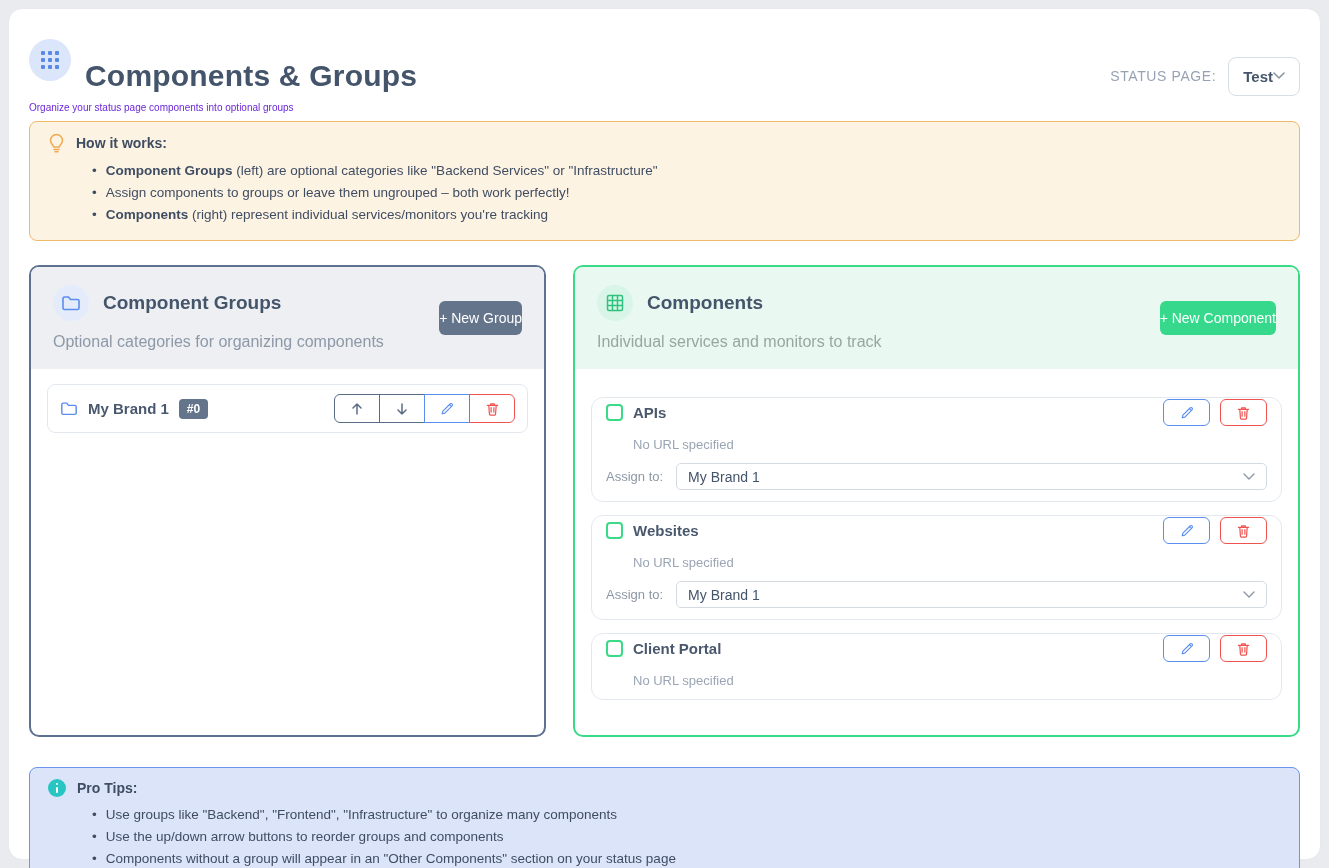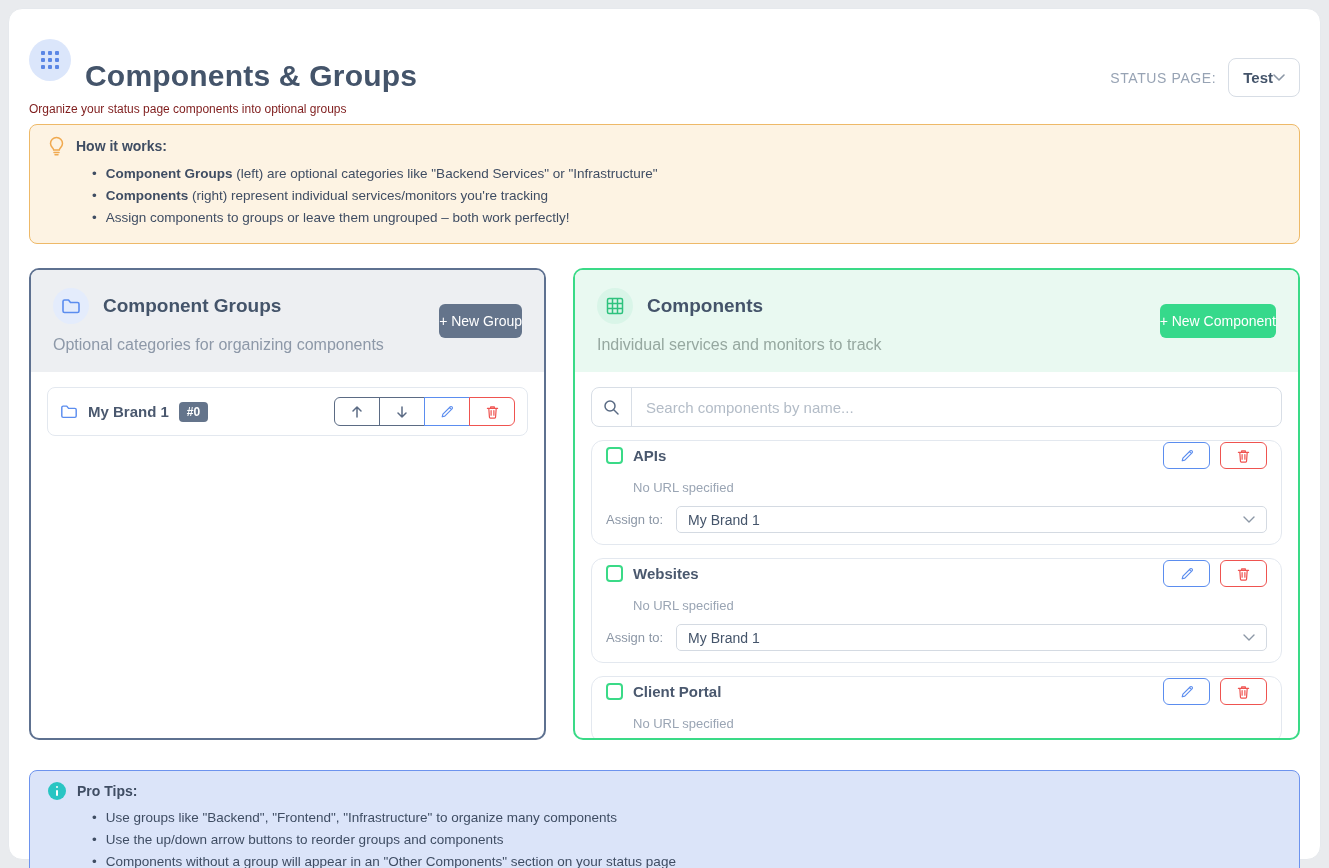--- a/index.html
+++ b/index.html
@@ -19,21 +19,21 @@
   }
 
   
   .header { display:flex; justify-content:space-between; }
   .title-row { display:flex; align-items:center; gap:14px; }
   .app-icon {
     width:42px; height:42px; border-radius:50%;
     background:#dbe6fb; display:flex; align-items:center; justify-content:center;
   }
   .page-title { font-size:30px; font-weight:600; color:#44546a; letter-spacing:0.2px;margin-top:32px; }
-  .page-subtitle { margin-top:9px; font-size:12px; color:#7f1d1d; }
+  .page-subtitle { margin-top:9px; font-size:10px; color:#6d28d9; }
   .header-right { display:flex; align-items:center; gap:12px; margin-top:12px; }
   .status-label { font-size:14px; color:#97a3b4; letter-spacing:0.6px; }
   .status-select {
     display:flex; align-items:center; 
     border:1px solid #d7dde5; border-radius:8px; background:#fff;
     padding:10px 14px; font-size:15px; font-weight:600; color:#44546a; cursor:pointer;
   }
 
   
   .banner { border-radius:8px; padding:11px 18px; margin-top:8px; }
@@ -153,22 +153,22 @@
     <div class="banner-title-row">
       <svg width="17" height="20" viewBox="0 0 17 20">
         <path d="M8.5 1.5 a6 6 0 0 1 6 6 c0 2.2-1.2 3.4-2.2 4.6-.6.7-.9 1.2-1 2H5.7c-.1-.8-.4-1.3-1-2C3.7 10.9 2.5 9.7 2.5 7.5 a6 6 0 0 1 6-6z" fill="none" stroke="#f0a94f" stroke-width="1.5"></path>
         <line x1="6" y1="16.5" x2="11" y2="16.5" stroke="#f0a94f" stroke-width="1.5" stroke-linecap="round"></line>
         <line x1="7" y1="18.7" x2="10" y2="18.7" stroke="#f0a94f" stroke-width="1.5" stroke-linecap="round"></line>
       </svg>
       <span class="banner-title">How it works:</span>
     </div>
     <ul>
       <li><b>Component Groups</b><span> (left) are optional categories like "Backend Services" or "Infrastructure"</span></li>
+      <li><b></b><span>Assign components to groups or leave them ungrouped – both work perfectly!</span></li>
       <li><b>Components</b><span> (right) represent individual services/monitors you're tracking</span></li>
-      <li><b></b><span>Assign components to groups or leave them ungrouped – both work perfectly!</span></li>
     </ul>
   </div>
 
   <div class="panels">
 
     <div class="panel panel-groups">
       <div class="panel-header">
         <div>
           <div class="panel-h-row">
             <div class="panel-icon">
@@ -232,29 +232,20 @@
               </svg>
             </div>
             <div class="panel-title">Components</div>
           </div>
           <div class="panel-subtitle">Individual services and monitors to track</div>
         </div>
         <button class="btn btn-green">+ New Component</button>
       </div>
       <div class="panel-body">
 
-        <div class="search-bar">
-          <div class="search-icon-cell">
-            <svg width="17" height="17" viewBox="0 0 17 17">
-              <circle cx="7" cy="7" r="5" fill="none" stroke="#5a6b84" stroke-width="1.5"></circle>
-              <line x1="11" y1="11" x2="15" y2="15" stroke="#5a6b84" stroke-width="1.5" stroke-linecap="round"></line>
-            </svg>
-          </div>
-          <input class="search-input" placeholder="Search components by name..." style="">
-        </div>
 
         <div class="component-card">
           <div class="cc-top">
             <div class="checkbox"></div>
             <span class="cc-name">APIs</span>
             <div class="cc-actions">
               <div class="icon-btn edit">
                 <svg width="14" height="14" viewBox="0 0 16 16">
                     <path d="M2.5 13.5 l.8-3 L11.8 2 a1.6 1.6 0 0 1 2.2 2.2 L5.5 12.7 z M10.8 3 l2.2 2.2" fill="none" stroke="#5b8def" stroke-width="1.3" stroke-linejoin="round"></path>
                   </svg>

